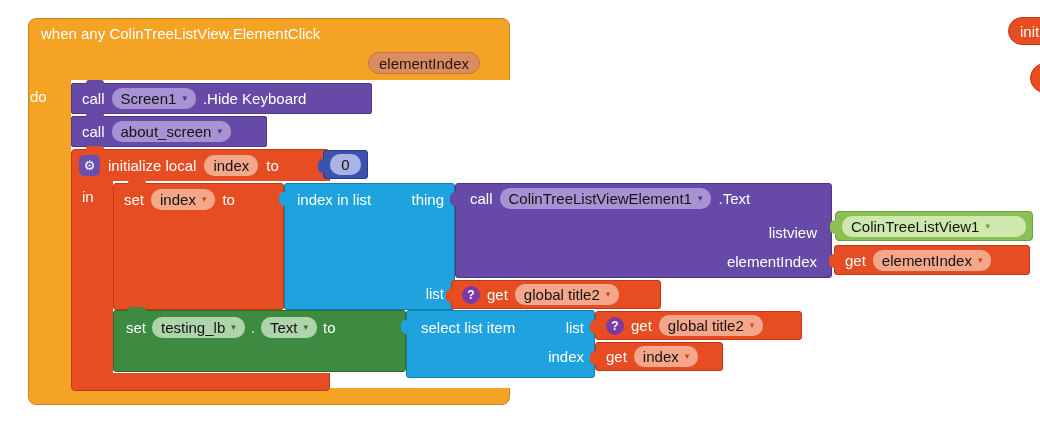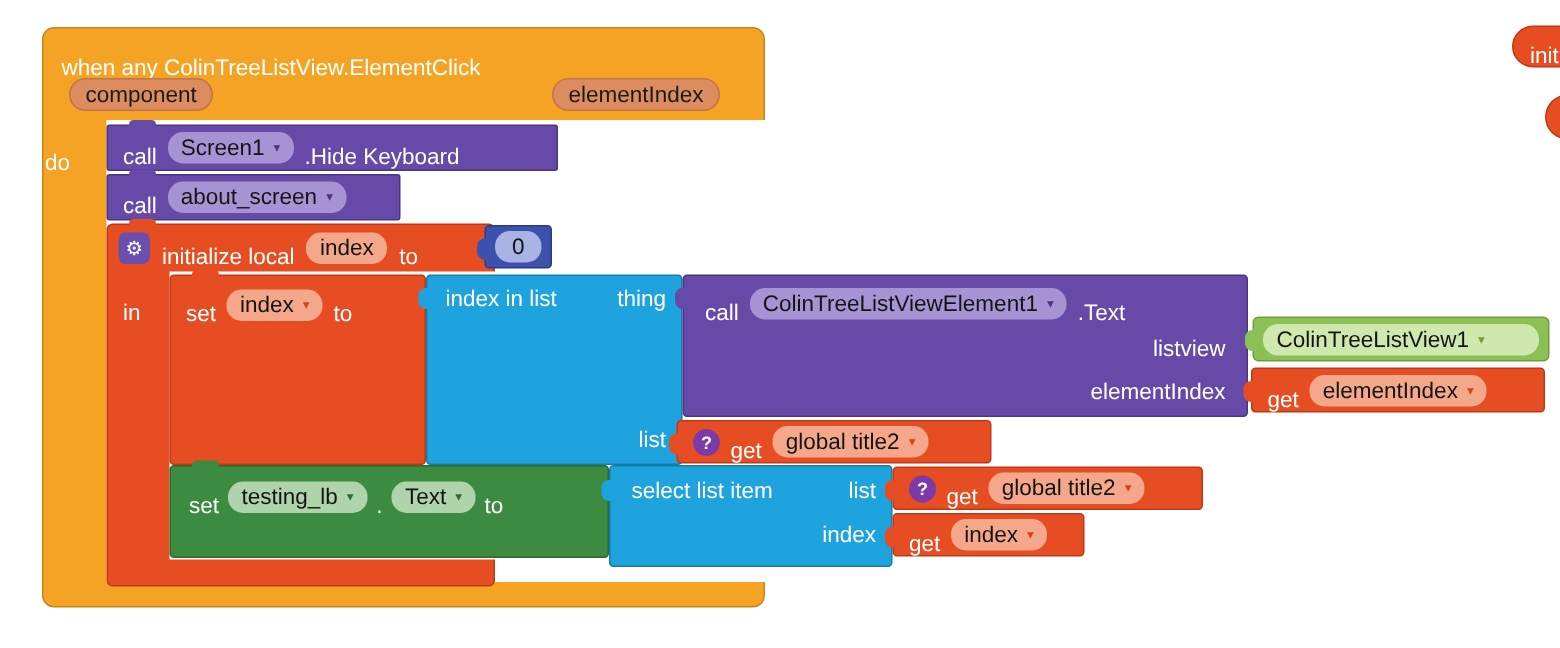--- a/index.html
+++ b/index.html
@@ -33,31 +33,30 @@
   .pill{display:inline-flex;align-items:center;background:#DD8C60;border:1px solid #c2734a;
         border-radius:12px;padding:1px 10px;color:#1a1a1a;height:22px;}
   
   .notch{position:absolute;top:-4px;left:14px;width:18px;height:6px;border-radius:3px;background:inherit;}
   .tab{position:absolute;left:-6px;top:8px;width:9px;height:14px;border-radius:5px 0 0 5px;background:inherit;}
   .gear{display:inline-flex;align-items:center;justify-content:center;width:21px;height:21px;
         border-radius:5px;background:#6A4FAE;color:#fff;font-size:13px;}
   .qmark{display:inline-flex;align-items:center;justify-content:center;width:18px;height:18px;
          border-radius:50%;background:#7B3AA8;color:#fff;font-size:12px;font-weight:bold;}
   .rlabel{position:absolute;color:#fff;}
-  .blocklbl{color:#fff;white-space:nowrap;margin-top:12px;}
+  .blocklbl{color:#fff;white-space:nowrap;}
 </style>
 </head>
 <body>
 
 <div class="canvas">
 
   <div class="abs c-orange" style="left:28px;top:18px;width:482px;height:387px;border-radius:8px;"></div>
   <div class="abs white-cover noborder" style="left:71px;top:80px;width:969px;height:308px;"></div>
   <div class="abs blocklbl" style="left:41px;top:25px;">when any ColinTreeListView.ElementClick</div>
-  <span class="abs pill" style="left:46px;top:52px;">component</span>
   <span class="abs pill" style="left:368px;top:52px;">elementIndex</span>
   <div class="abs blocklbl" style="left:30px;top:88px;">do</div>
 
   <div class="abs c-purple row" style="left:71px;top:83px;width:301px;height:31px;padding:0 10px;border-radius:2px;">
     <div class="notch"></div>
     <span class="blocklbl">call</span>
     <span class="fld fld-purple">
       <span>Screen1</span>
       <span class="arw arw-purple">▾</span>
     </span>

